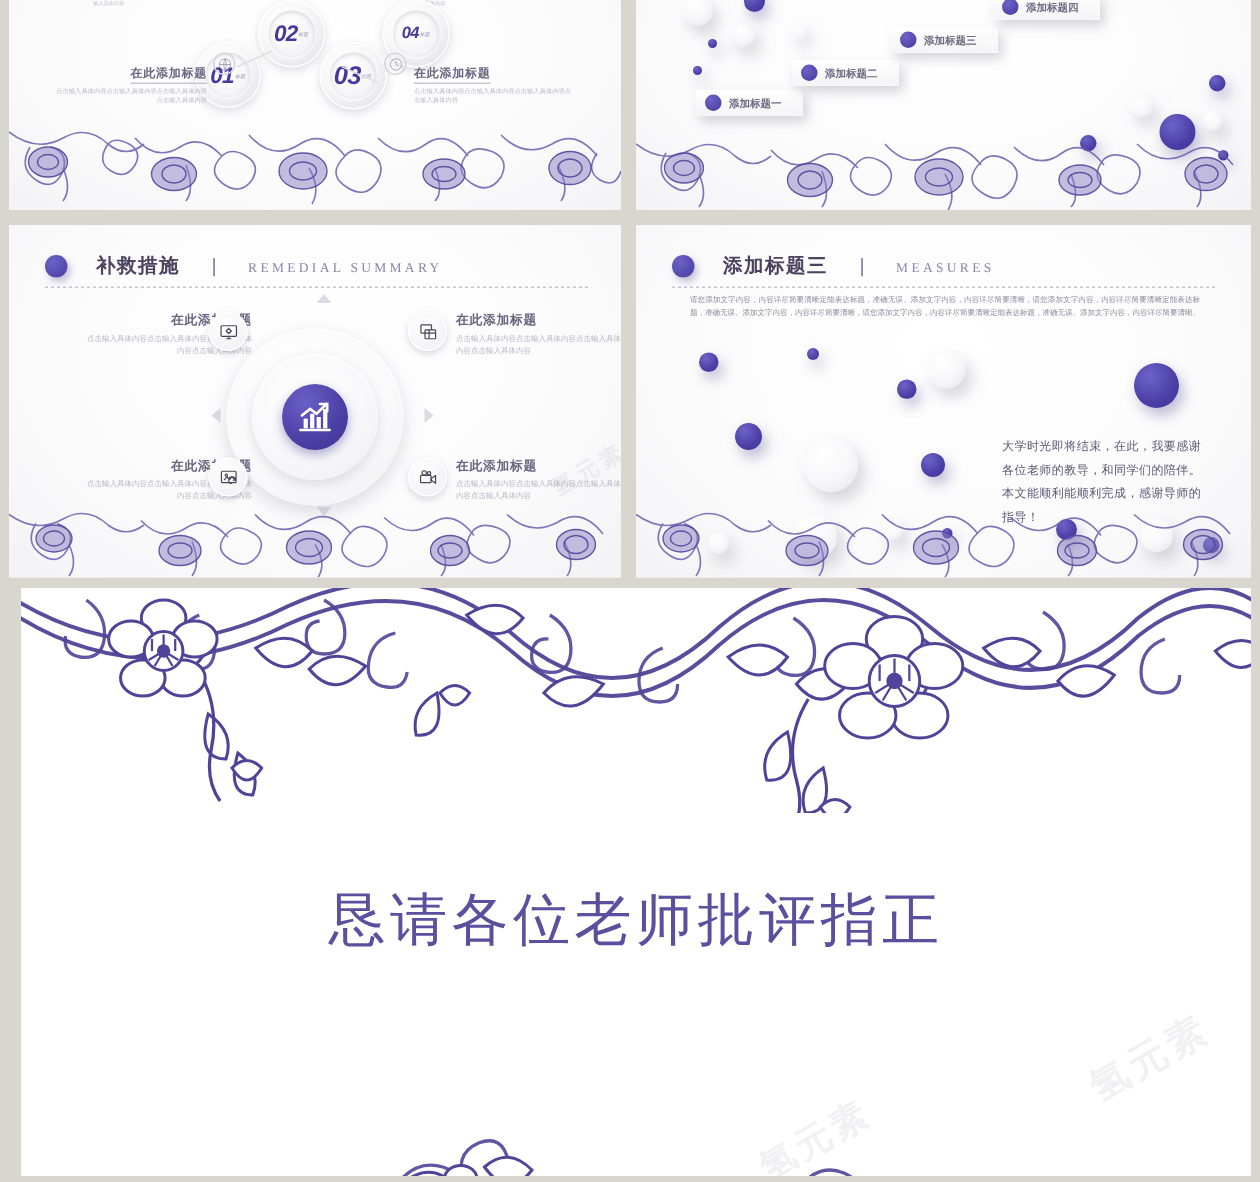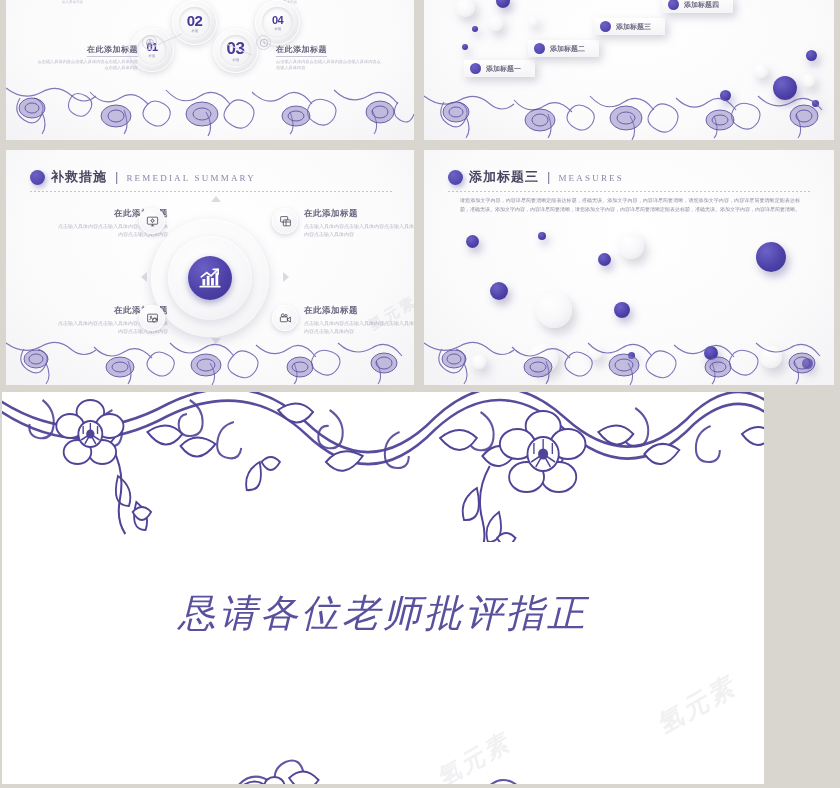--- a/index.html
+++ b/index.html
@@ -46,22 +46,23 @@
   .gear::before {
     content:""; position: absolute; inset: -6px; border-radius: 50%;
     background: repeating-conic-gradient(#e9e9ed 0deg 9deg, rgba(255,255,255,0) 9deg 18deg);
     z-index: -1;
     filter: blur(.2px);
   }
   .gear-inner {
     width: 68%; height: 68%; border-radius: 50%;
     background: radial-gradient(circle at 40% 35%, #ffffff, #f4f4f6 70%, #ededf1 100%);
     box-shadow: inset 0 1px 3px rgba(150,150,170,.35), 0 1px 2px rgba(255,255,255,.8);
-    display: flex; flex-direction: column; align-items: center; justify-content: center;
+    display: flex; align-items: center; justify-content: center;
     line-height: 1;
+    font-style: italic;
   }
   .gear-num { color: #45399b; font-weight: bold; letter-spacing: -.5px; }
   .gear-cap { color: #9a97b5; transform: scale(.85); }
 
   .cap-block { position: absolute; }
   .cap-title {
     color: #6a6580; font-weight: bold; letter-spacing: .5px;
     border-bottom: 1px solid #c9c6d8; padding-bottom: 1px; display: inline-block;
   }
   .cap-body { color: #b9b6c6; line-height: 1.45; margin-top: 2px; }
@@ -90,21 +91,21 @@
     padding: 3px 14px 3px 6px;
   }
   .tag-dot {
     width: 11px; height: 11px; border-radius: 50%; flex: 0 0 auto;
     background: radial-gradient(circle at 35% 30%, #6d63c7, #45399b);
   }
   .tag-label { color: #6e6a82; font-weight: bold; white-space: nowrap; }
 
   
   .sec-head { position: absolute; left: 24px; top: 18px; right: 22px; }
-  .sec-row { display: flex; align-items: baseline; gap: 4px; }
+  .sec-row { display: flex; align-items: baseline; gap: 17px; }
   .sec-dot {
     width: 15px; height: 15px; border-radius: 50%; align-self: center;
     background: radial-gradient(circle at 35% 30%, #6d63c7, #463a9d);
     box-shadow: 2px 3px 5px rgba(90,80,150,.35);
     margin-right: 2px;
   }
   .sec-cn { color: #4b4460; font-size: 13px; font-weight: bold; letter-spacing: 1px; }
   .sec-bar { color: #7d77a0; font-size: 13px; margin: 0 4px; }
   .sec-en {
     color: #8b86a8; font-size: 9px; letter-spacing: 2.2px;
@@ -155,22 +156,22 @@
     position: absolute; left: 36px; top: 46px; width: 340px;
     font-size: 5px; color: #8d8a9c; line-height: 1.85; text-align: justify;
   }
   .thanks {
     position: absolute; right: 26px; top: 140px; width: 140px;
     font-size: 8px; color: #5d5872; line-height: 1.95; letter-spacing: .3px;
   }
 
   
   .hero {
-    position: absolute; left: 2px; top: 392px; width: 762px; height: 392px;
-    background: #ffffff; overflow: hidden; font-style: italic;
+    position: absolute; left: 14px; top: 392px; width: 820px; height: 392px;
+    background: #ffffff; overflow: hidden;
   }
   .hero-title {
     position: absolute; left: 0; right: 0; top: 196px; text-align: center;
     font-size: 38px; color: #5a519e; letter-spacing: 3px; font-weight: normal;
   }
   .wm {
     position: absolute; color: rgba(150,150,160,.13); font-size: 22px;
     transform: rotate(-30deg); letter-spacing: 3px; white-space: nowrap;
     font-weight: bold; pointer-events: none;
   }
@@ -183,21 +184,21 @@
   <div class="grid">
 
     <div class="thumb t1">
       <div class="slide-bg"></div>
 
       <div style="position:absolute;left:56px;top:28px;font-size:3.5px;color:#c3c0cf;line-height:1.5;width:60px">输入具体内容</div>
       <div style="position:absolute;left:270px;top:28px;font-size:3.5px;color:#c3c0cf;line-height:1.5;width:60px">输入具体内容</div>
 
       <div class="gear" style="left:124px;top:56px;width:44px;height:44px">
         <div class="gear-inner">
-          <span class="gear-num" style="font-size:11px">01</span>
+          <span class="gear-num" style="font-size:15px">01</span>
           <span class="gear-cap" style="font-size:4px;margin-top:1px">标题</span>
         </div>
       </div>
 
       <div class="gear" style="left:166px;top:28px;width:45px;height:45px">
         <div class="gear-inner">
           <span class="gear-num" style="font-size:15px">02</span>
           <span class="gear-cap" style="font-size:4px;margin-top:1px">标题</span>
         </div>
       </div>
@@ -510,20 +511,21 @@
       <div class="bubble bub-white" style="left:112px;top:142px;width:36px;height:36px"></div>
       <div class="bubble bub-purple" style="left:190px;top:152px;width:16px;height:16px"></div>
       <div class="bubble bub-white" style="left:104px;top:193px;width:30px;height:30px"></div>
       <div class="bubble bub-white" style="left:48px;top:205px;width:14px;height:14px"></div>
       <div class="bubble bub-white" style="left:164px;top:196px;width:14px;height:14px"></div>
       <div class="bubble bub-purple" style="left:204px;top:202px;width:7px;height:7px"></div>
       <div class="bubble bub-purple" style="left:280px;top:196px;width:14px;height:14px"></div>
       <div class="bubble bub-white" style="left:336px;top:196px;width:22px;height:22px"></div>
       <div class="bubble bub-purple" style="left:378px;top:208px;width:11px;height:11px"></div>
 
+      <div class="thanks">大学时光即将结束，在此，我要感谢各位老师的教导，和同学们的陪伴。本文能顺利能顺利完成，感谢导师的指导！</div>
 
       <div class="floral" style="height:48px">
         <svg viewBox="0 0 410 48" preserveAspectRatio="none">
           <g fill="none" stroke="#6a5fae" stroke-width="1.1" opacity=".85">
             <path d="M0 6 q18 13 36 3 q16 -9 30 4 q12 9 24 0"></path>
             <path d="M88 10 q14 15 30 5 q14 -9 28 6"></path>
             <path d="M146 18 q-10 10 0 17 q12 9 20 -2 q6 -10 -4 -15 q-10 -6 -16 0"></path>
             <path d="M164 6 q16 17 34 5 q16 -10 30 8"></path>
             <path d="M228 18 q-12 12 0 19 q14 9 22 -4 q6 -11 -6 -17 q-10 -5 -16 2"></path>
             <path d="M250 8 q16 15 32 4 q14 -10 28 8"></path>

